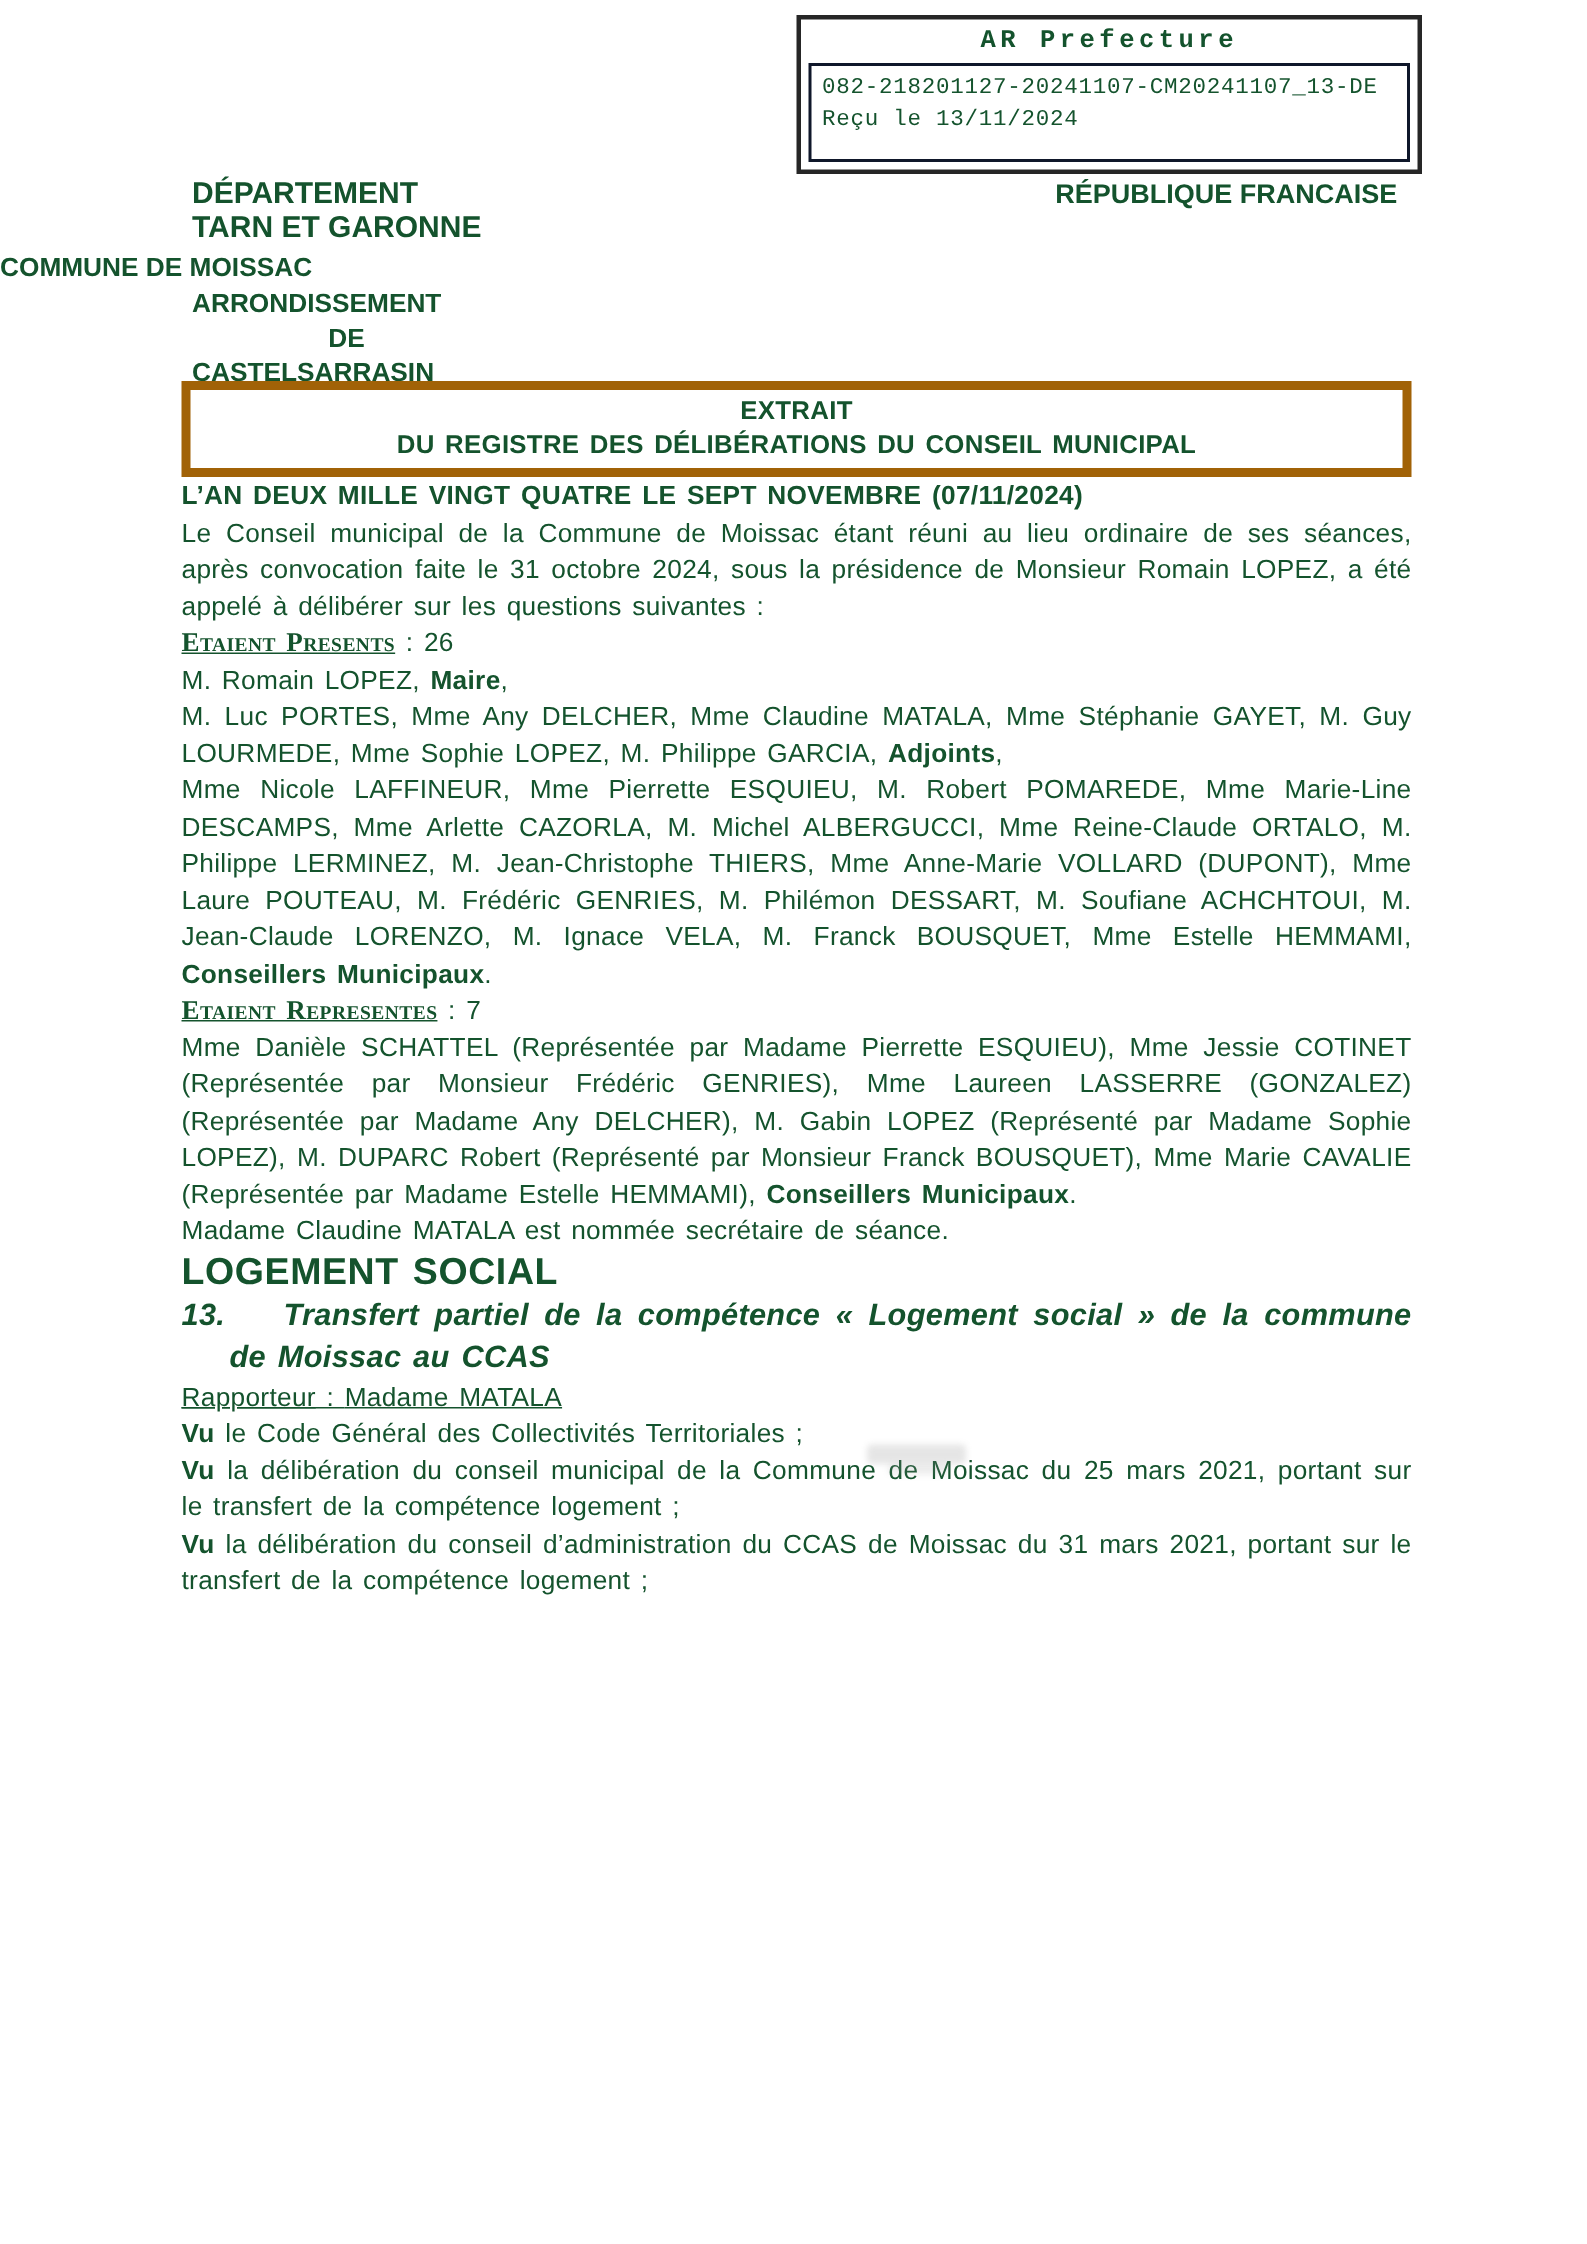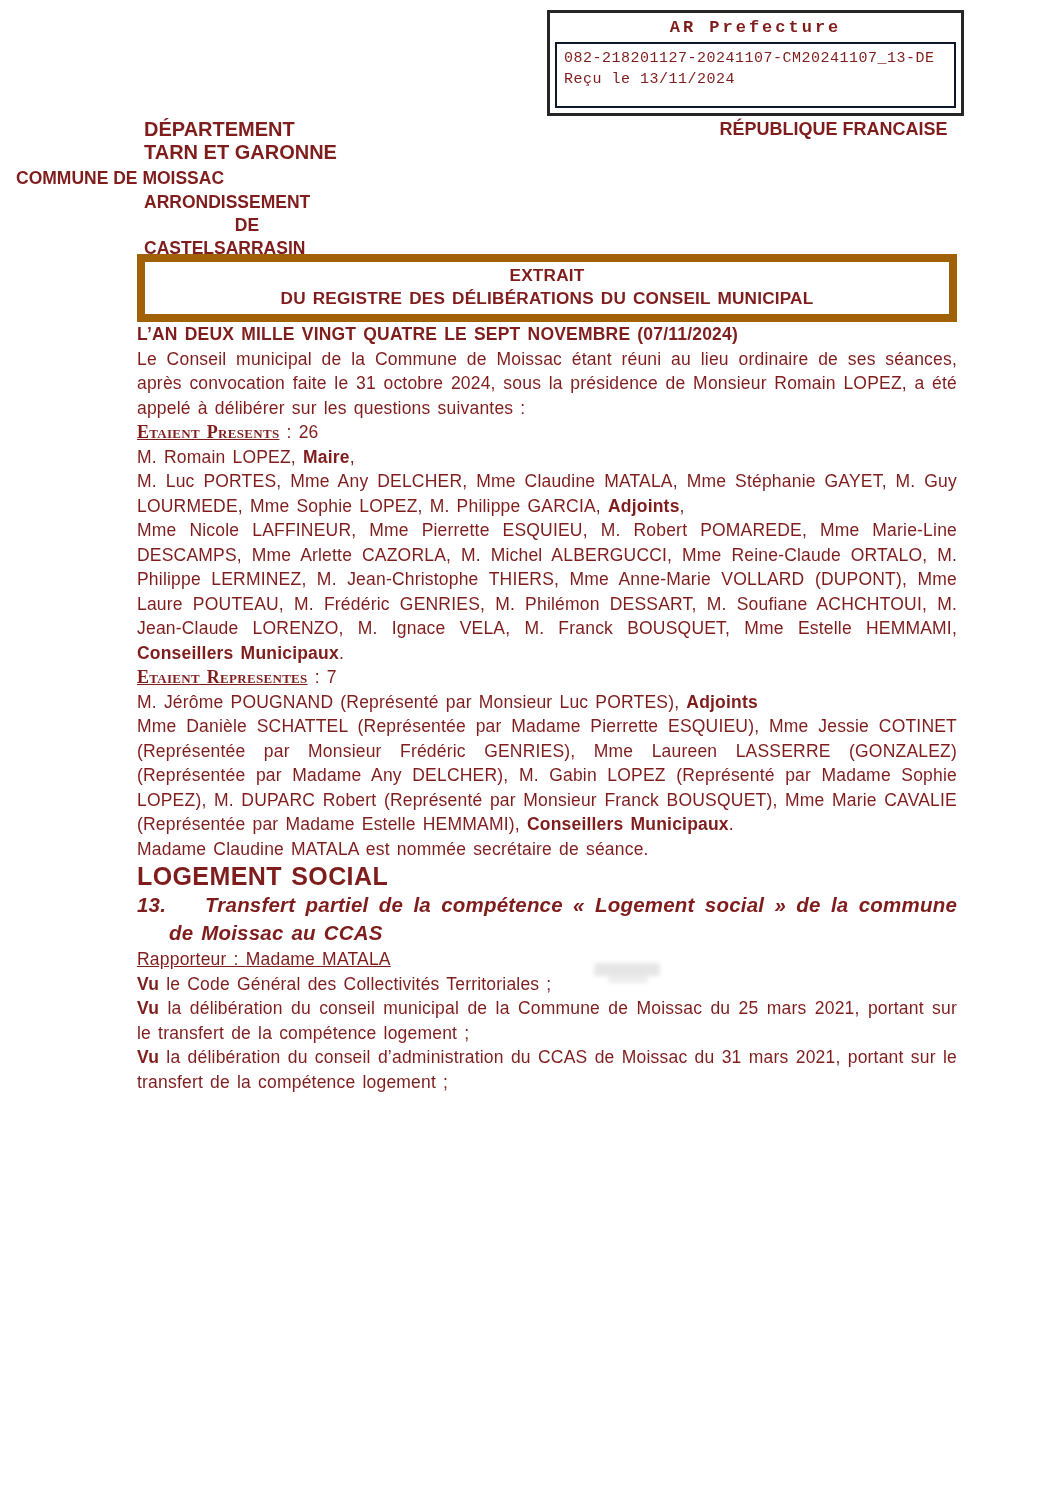--- a/index.html
+++ b/index.html
@@ -1,23 +1,22 @@
 <!DOCTYPE html>
 <html><head>
 <meta charset="utf-8">
 <style>
   html,body{margin:0;padding:0;background:#ffffff;}
   .page{
     position:relative;
     width:976px;height:1496px;
     background:#ffffff;
     font-family:"Liberation Sans", sans-serif;
-    color:#7f1d1d;
+    color:#14532d;
     overflow:hidden;
-    margin-left:16px;
   }
   
   .stamp{
     position:absolute;top:10px;right:28px;width:401px;
     border:3px solid #262626;background:#fff;padding:4px 5px 5px;
     box-sizing:content-box;
   }
   .stamp-title{
     text-align:center;
     font-family:"Liberation Mono", monospace;
@@ -39,21 +38,21 @@
   .arrond .mid{text-align:center;}
   
   .content{
     position:absolute;top:254px;left:121px;width:820px;
     font-size:17.5px;line-height:24.5px;letter-spacing:.2px;word-spacing:2px;
   }
   .content p{margin:0;}
   .justify{text-align:justify;}
   .b{font-weight:bold;}
   .extrait-box{
-    border:8px solid #a16207;text-align:center;font-weight:bold;
+    border:6px solid #a16207;text-align:center;font-weight:bold;
     padding:2px 4px 4px;line-height:23px;font-size:17.2px;
   }
   .date-line{font-weight:bold;margin-top:5px;}
   .sc-label{
     font-weight:bold;font-variant:small-caps;text-decoration:underline;
     font-size:18px;letter-spacing:.3px;font-family:Liberation Serif, serif;
   }
   .secretary{margin-top:24px;}
   .section-title{margin-top:64px;font-size:25px;font-weight:bold;letter-spacing:.4px;line-height:30px;}
   .section-ref{margin-top:3px;font-size:17px;}
@@ -116,21 +115,20 @@
     <p><span class="sc-label">Etaient Presents</span><span> : </span><span>26</span></p>
 
     <p><span>M. Romain LOPEZ, </span><span class="b">Maire</span><span>,</span></p>
 
     <p class="justify"><span>M. Luc PORTES, Mme Any DELCHER, Mme Claudine MATALA, Mme Stéphanie GAYET, M. Guy LOURMEDE, Mme Sophie LOPEZ, M. Philippe GARCIA, </span><span class="b">Adjoints</span><span>,</span></p>
 
     <p class="justify"><span>Mme Nicole LAFFINEUR, Mme Pierrette ESQUIEU, M. Robert POMAREDE, Mme Marie-Line DESCAMPS, Mme Arlette CAZORLA, M. Michel ALBERGUCCI, Mme Reine-Claude ORTALO, M. Philippe LERMINEZ, M. Jean-Christophe THIERS, Mme Anne-Marie VOLLARD (DUPONT), Mme Laure POUTEAU, M. Frédéric GENRIES, M. Philémon DESSART, M. Soufiane ACHCHTOUI, M. Jean-Claude LORENZO, M. Ignace VELA, M. Franck BOUSQUET, Mme Estelle HEMMAMI, </span><span class="b">Conseillers Municipaux</span><span>.</span></p>
 
     <p><span class="sc-label">Etaient Representes</span><span> : </span><span>7</span></p>
 
-    <p><span>M. Jérôme POUGNAND (Représenté par Monsieur Luc PORTES), </span><span class="b">Adjoints</span><span></span></p>
 
     <p class="justify"><span>Mme Danièle SCHATTEL (Représentée par Madame Pierrette ESQUIEU), Mme Jessie COTINET (Représentée par Monsieur Frédéric GENRIES), Mme Laureen LASSERRE (GONZALEZ) (Représentée par Madame Any DELCHER), M. Gabin LOPEZ (Représenté par Madame Sophie LOPEZ), M. DUPARC Robert (Représenté par Monsieur Franck BOUSQUET), Mme Marie CAVALIE (Représentée par Madame Estelle HEMMAMI), </span><span class="b">Conseillers Municipaux</span><span>.</span></p>
 
     <p class="secretary">Madame Claudine MATALA est nommée secrétaire de séance.</p>
 
     <p class="section-title">LOGEMENT SOCIAL</p>
 
     <p class="item-title"><span class="item-num">13.</span><span>Transfert partiel de la compétence « Logement social » de la commune de Moissac au CCAS</span></p>
 
     <p class="rapporteur"><span class="u">Rapporteur</span><span> : </span><span>Madame MATALA</span></p>

